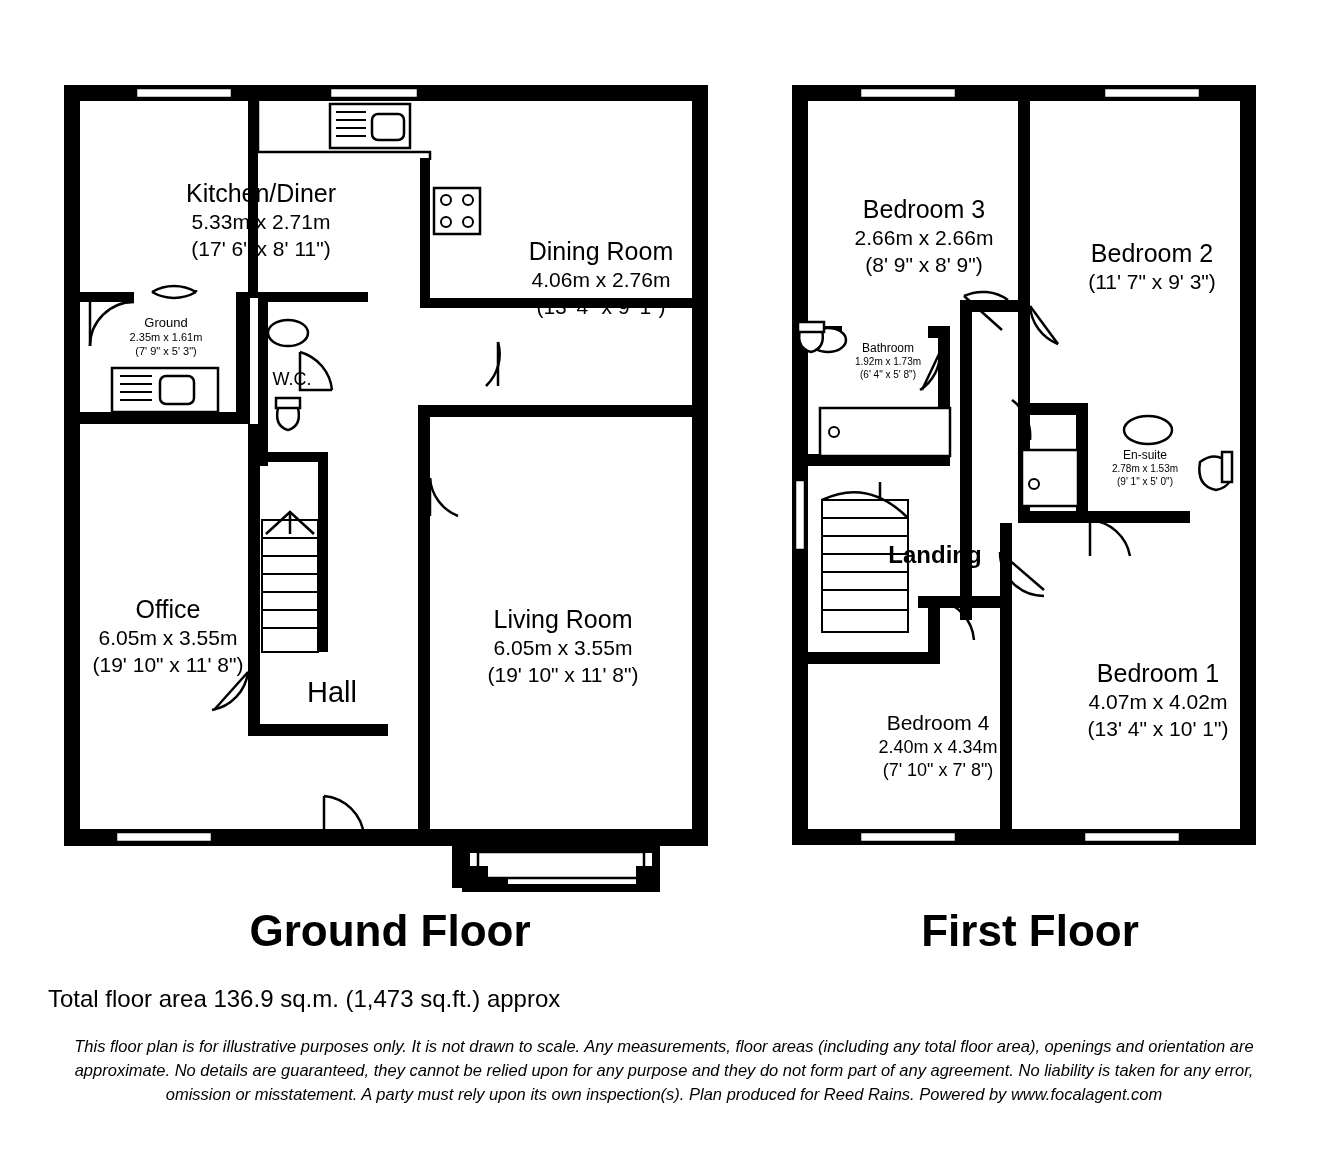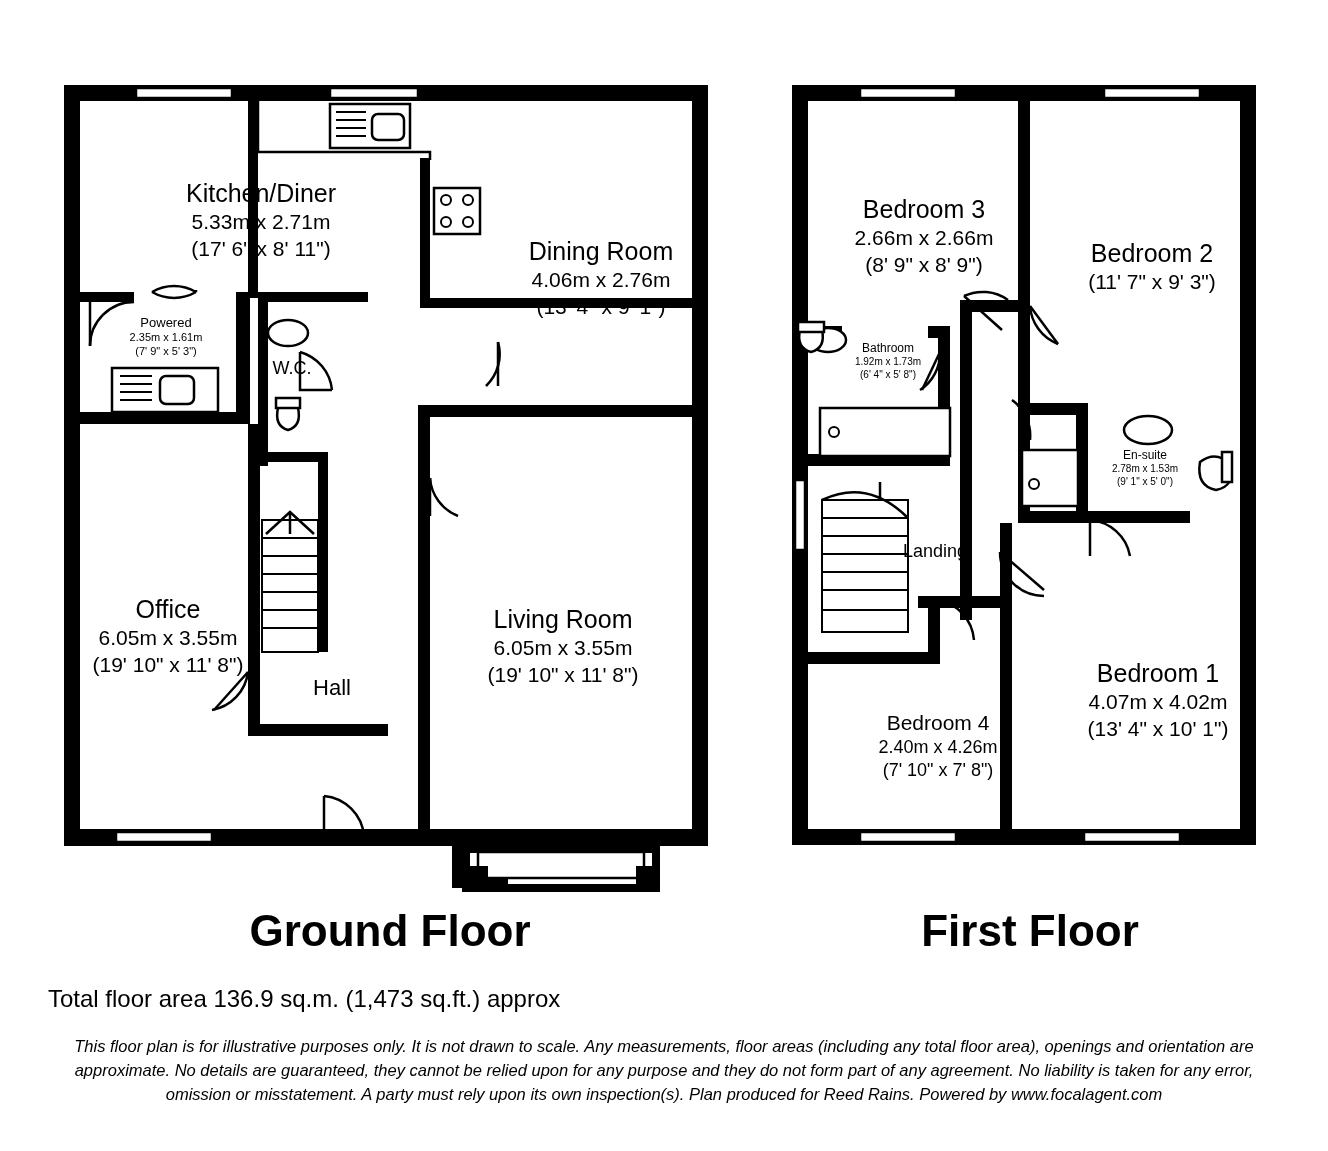--- a/index.html
+++ b/index.html
@@ -243,43 +243,43 @@
     <span class="dim">(17' 6" x 8' 11")</span>
   </div>
 
   <div class="label room-big" style="left:457px; top:236px; width:288px;">
     <span class="name">Dining Room</span>
     <span class="dim">4.06m x 2.76m</span>
     <span class="dim">(13' 4" x 9' 1")</span>
   </div>
 
   <div class="label room-small" style="left:86px; top:315px; width:160px;">
-    <span class="name">Powered</span>
+    <span class="name">Ground</span>
     <span class="dim">2.35m x 1.61m</span>
     <span class="dim">(7' 9" x 5' 3")</span>
   </div>
 
-  <div class="label room-med" style="left:232px; top:357px; width:120px;">
+  <div class="label room-med" style="left:232px; top:368px; width:120px;">
     <span class="name" style="font-size:18px;">W.C.</span>
   </div>
 
   <div class="label room-big" style="left:44px; top:594px; width:248px;">
     <span class="name">Office</span>
     <span class="dim">6.05m x 3.55m</span>
     <span class="dim">(19' 10" x 11' 8")</span>
   </div>
 
   <div class="label room-big" style="left:428px; top:604px; width:270px;">
     <span class="name">Living Room</span>
     <span class="dim">6.05m x 3.55m</span>
     <span class="dim">(19' 10" x 11' 8")</span>
   </div>
 
   <div class="label plain-label" style="left:268px; top:674px; width:128px;">
-    <span class="name" style="font-size:22px;">Hall</span>
+    <span class="name" style="font-size:29px;">Hall</span>
   </div>
 
   <div class="label room-big" style="left:798px; top:194px; width:252px;">
     <span class="name">Bedroom 3</span>
     <span class="dim">2.66m x 2.66m</span>
     <span class="dim">(8' 9" x 8' 9")</span>
   </div>
 
   <div class="label room-big" style="left:1022px; top:238px; width:260px;">
     <span class="name">Bedroom 2</span>
@@ -292,32 +292,32 @@
     <span class="dim" style="font-size:10px;">(6' 4" x 5' 8")</span>
   </div>
 
   <div class="label room-tiny" style="left:1085px; top:448px; width:120px;">
     <span class="name">En-suite</span>
     <span class="dim" style="font-size:10px;">2.78m x 1.53m</span>
     <span class="dim" style="font-size:10px;">(9' 1" x 5' 0")</span>
   </div>
 
   <div class="label plain-label" style="left:880px; top:540px; width:110px;">
-    <span class="name" style="font-size:18px;">Landing</span>
+    <span class="name" style="font-size:24px;font-weight:bold;">Landing</span>
   </div>
 
   <div class="label room-big" style="left:1028px; top:658px; width:260px;">
     <span class="name">Bedroom 1</span>
     <span class="dim">4.07m x 4.02m</span>
     <span class="dim">(13' 4" x 10' 1")</span>
   </div>
 
   <div class="label room-med" style="left:818px; top:710px; width:240px;">
     <span class="name">Bedroom 4</span>
-    <span class="dim">2.40m x 4.26m</span>
+    <span class="dim">2.40m x 4.34m</span>
     <span class="dim">(7' 10" x 7' 8")</span>
   </div>
 
   <div class="floor-title" style="left:160px; top:906px; width:460px;">Ground Floor</div>
   <div class="floor-title" style="left:800px; top:906px; width:460px;">First Floor</div>
 
   <div class="total-area">Total floor area 136.9 sq.m. (1,473 sq.ft.) approx</div>
   <div class="disclaimer">This floor plan is for illustrative purposes only. It is not drawn to scale. Any measurements, floor areas (including any total floor area), openings and orientation are approximate. No details are guaranteed, they cannot be relied upon for any purpose and they do not form part of any agreement. No liability is taken for any error, omission or misstatement. A party must rely upon its own inspection(s). Plan produced for Reed Rains. Powered by www.focalagent.com</div>
 
 </div>

